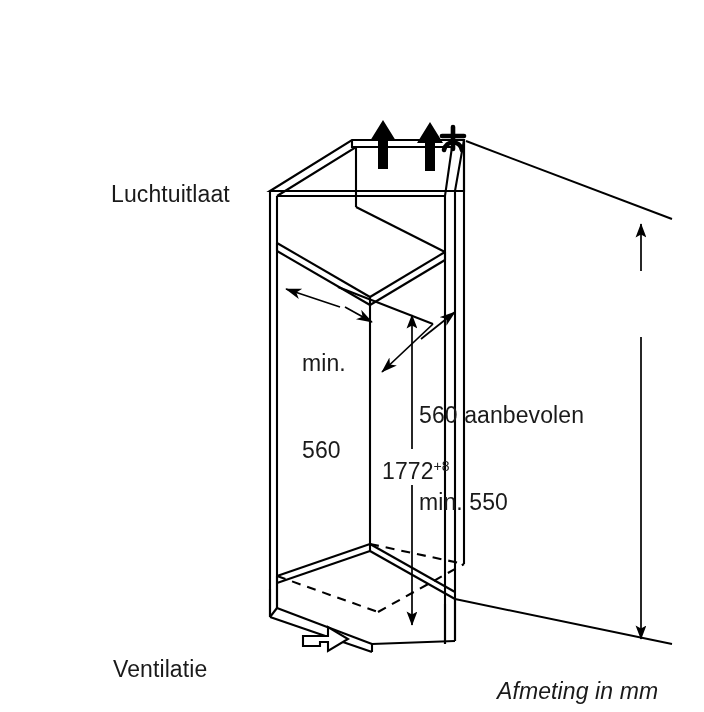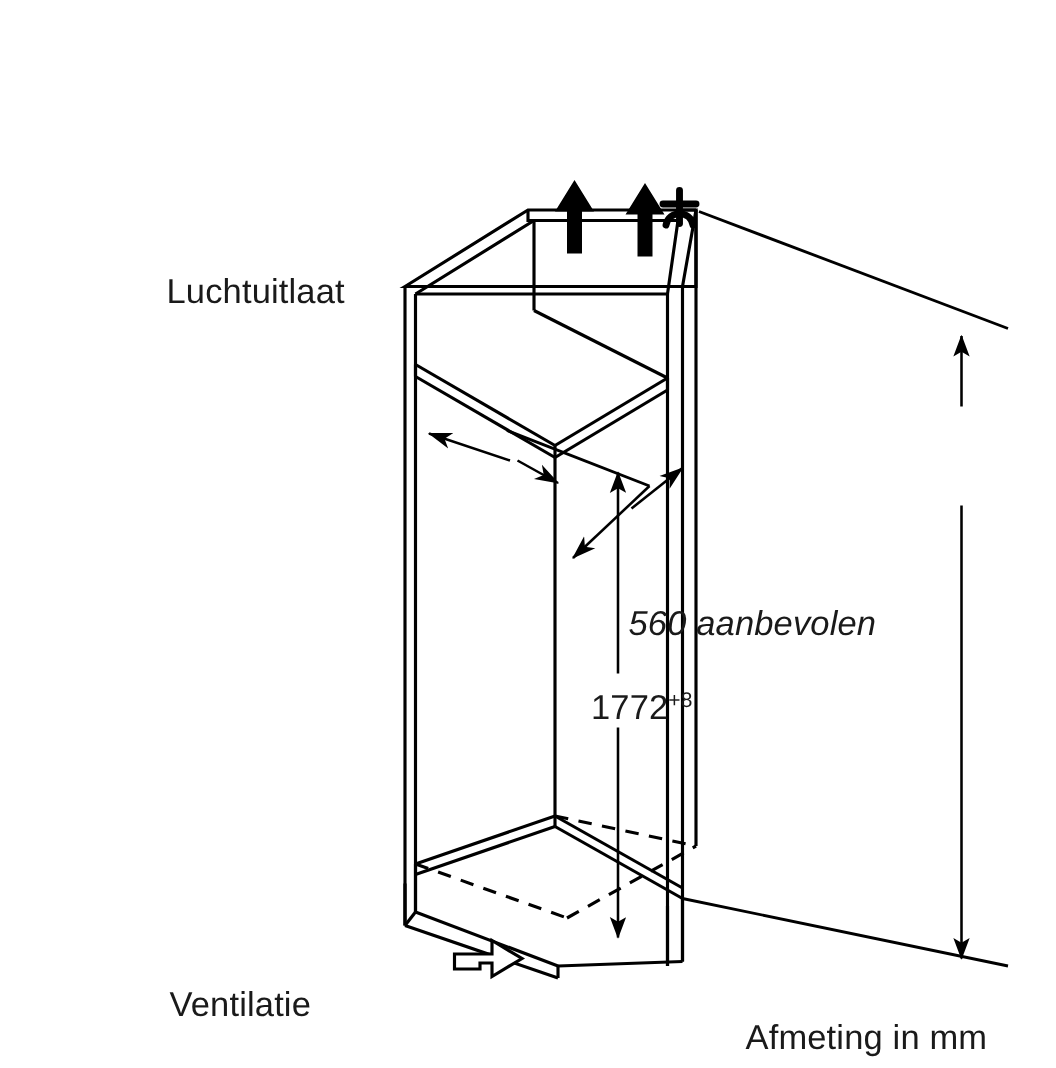--- a/index.html
+++ b/index.html
@@ -36,25 +36,25 @@
   }
   .label sup {
     font-size: 14px;
     line-height: 0;
     vertical-align: baseline;
     position: relative;
     top: -8px;
   }
   #lbl-air-outlet   { left: 111px; top: 103px; }
   #lbl-min560       { left: 302px; top: 272px; }
-  #lbl-depth        { left: 419px; top: 324px; font-style: italic; }
-  #lbl-height       { left: 394px; top: 438px; }
+  #lbl-depth        { left: 419px; top: 324px; }
+  #lbl-height       { left: 382px; top: 438px; }
   #lbl-max2200      { left: 612px; top: 257px; }
   #lbl-ventilation  { left: 113px; top: 578px; }
-  #lbl-units        { left: 497px; top: 658px; }
+  #lbl-units        { left: 497px; top: 658px; font-style: italic; }
 </style>
 </head>
 <body>
 
 <div id="diagram-root">
 
   <svg id="diagram-svg" viewBox="0 0 704 712">
     <defs>
       <marker id="arrowFill" markerWidth="9" markerHeight="9" refX="8" refY="3.2" orient="auto" markerUnits="strokeWidth">
         <path d="M0,0 L8.5,3.2 L0,6.4 L1.8,3.2 Z" fill="#000"></path>
@@ -176,23 +176,28 @@
 
     <g fill="none" stroke="#000" stroke-width="1.9">
       <path d="M458,560 L660,638" opacity="0"></path>
     </g>
   </svg>
 
   <div class="label" id="lbl-air-outlet">
     <div>Luchtuitlaat</div>
   </div>
 
+  <div class="label" id="lbl-min560">
+    <div>min.</div>
+    <div>560</div>
+  </div>
 
   <div class="label" id="lbl-depth">
     <div>560 aanbevolen</div>
+    <div>min. 550</div>
   </div>
 
   <div class="label" id="lbl-height"><span>1772</span><sup>+8</sup></div>
 
 
   <div class="label" id="lbl-ventilation">
     <div>Ventilatie</div>
     
     
   </div>

